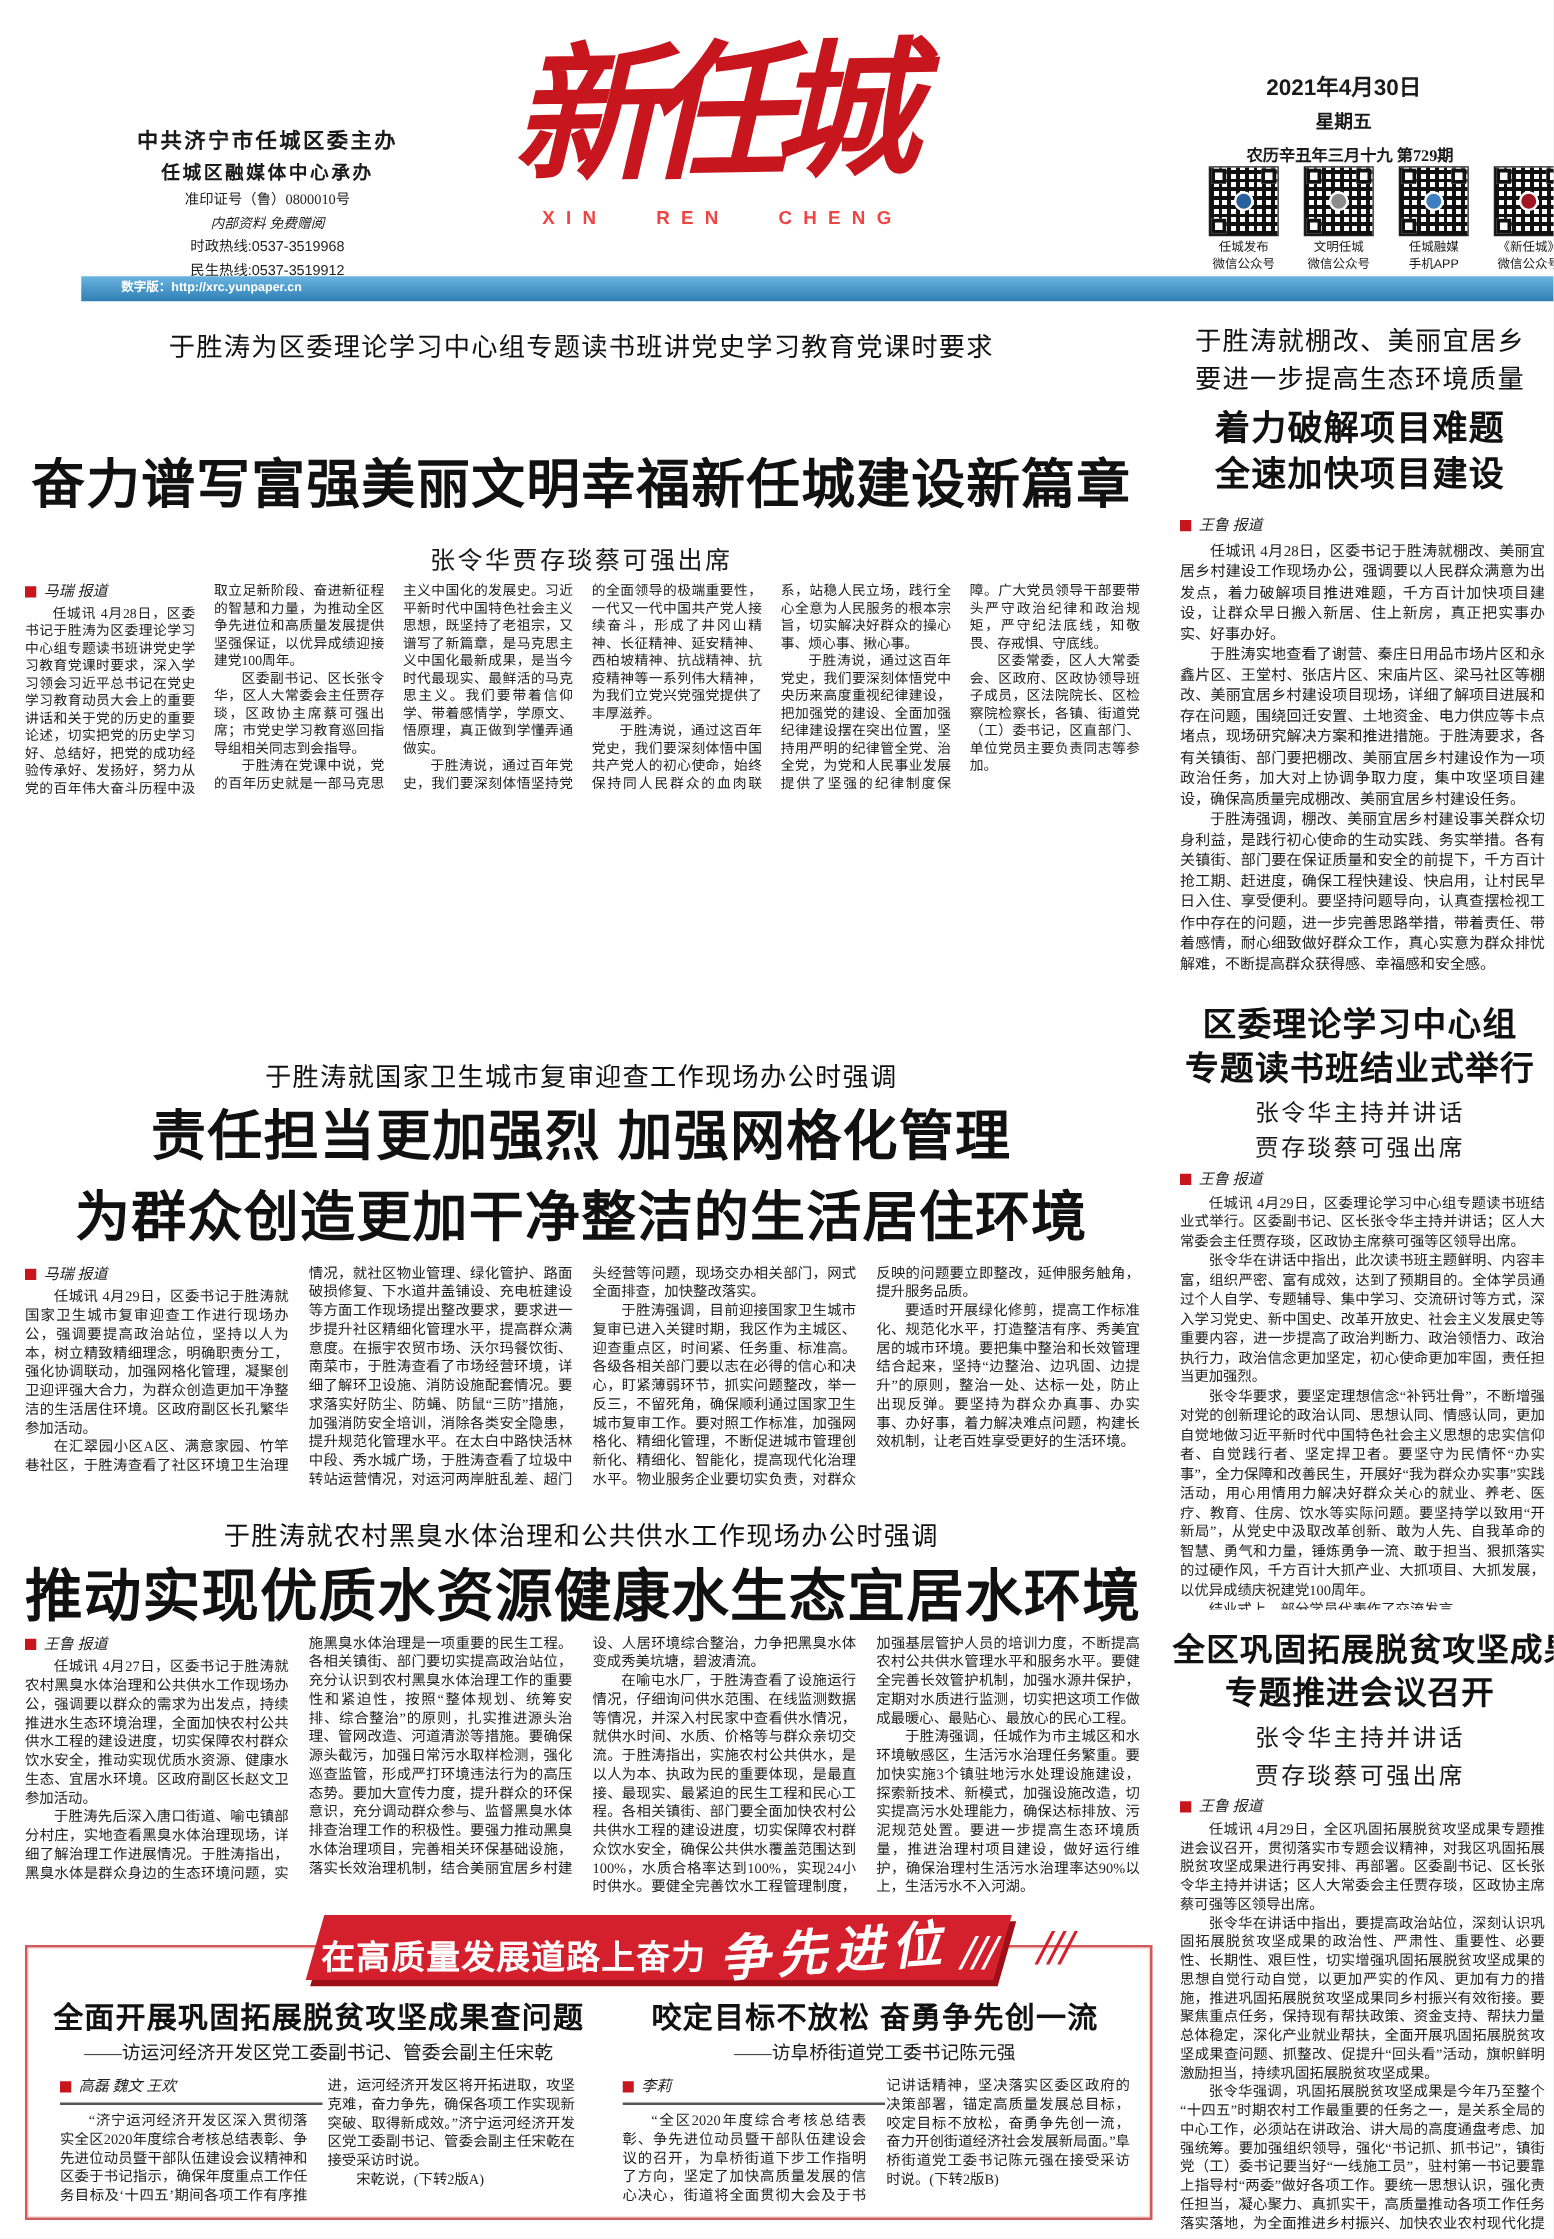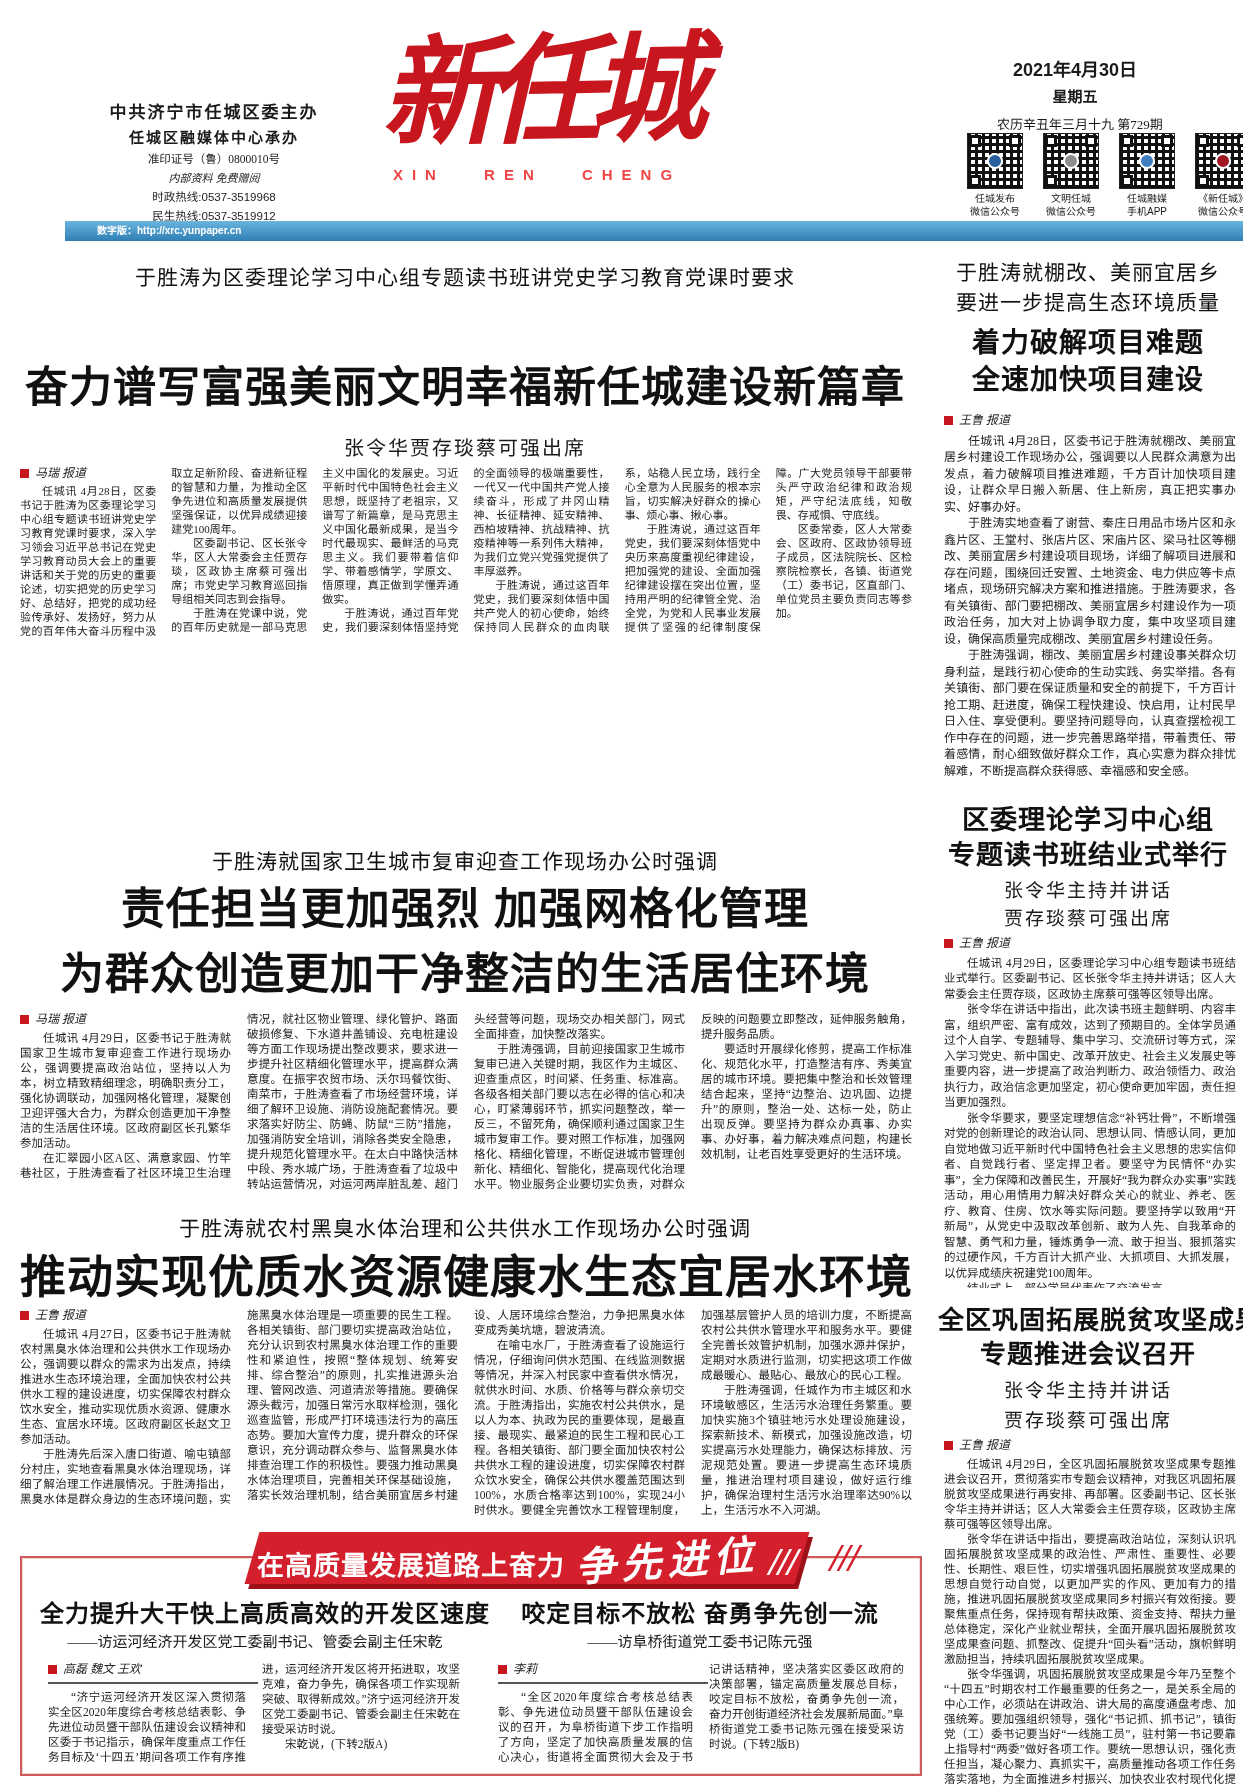--- a/index.html
+++ b/index.html
@@ -59,30 +59,30 @@
 
   <div class="s ctr sans" style="left:78px;top:98px;width:272px;">
     <div class="mh-org">中共济宁市任城区委主办</div>
     <div class="mh-und">任城区融媒体中心承办</div>
     <div class="mh-sm" style="font-family:'Liberation Serif',serif;">准印证号（鲁）0800010号</div>
     <div class="mh-it">内部资料  免费赠阅</div>
     <div class="mh-sm">时政热线:0537-3519968</div>
     <div class="mh-sm">民生热线:0537-3519912</div>
   </div>
 
-  <div class="s ctr" style="left:352px;top:34px;width:370px;">
+  <div class="s ctr" style="left:352px;top:34px;width:370px;text-align:right;">
     <div class="paper-title">新任城</div>
     <div class="pinyin sans" style="margin-top:14px;">XIN REN CHENG</div>
   </div>
 
   <div class="s ctr sans" style="left:955px;top:55px;width:240px;">
     <div class="mh-date">2021年4月30日</div>
     <div class="mh-week">星期五</div>
   </div>
-  <div class="s ctr" style="left:930px;top:108px;width:300px;">
+  <div class="s ctr" style="left:930px;top:108px;width:300px;font-weight:bold;">
     <div class="mh-lunar">农历辛丑年三月十九  第729期</div>
   </div>
 
   <div class="s qr-row sans" style="left:964px;top:133px;align-items:center;">
     <div class="qr-cell">
       <div class="qr">
           <i></i>
           <i></i>
           <i></i>
           <b style="background:#2a5f9e;"></b>
@@ -238,21 +238,21 @@
 
   <div class="s banner" style="left:252px;top:1532px;width:550px;height:52px;">
     <div class="banner-in">
       <span class="banner-pre sans">在高质量发展道路上奋力</span>
       <span class="banner-script">争先进位</span>
       <span class="slashes white">///</span>
     </div>
   </div>
   <div class="s slashes" style="left:830px;top:1534px;">///</div>
 
-  <div class="s ctr hl sans" style="left:40px;top:1594px;width:430px;font-size:24px;">全力提升大干快上高质高效的开发区速度</div>
+  <div class="s ctr hl sans" style="left:40px;top:1594px;width:430px;font-size:24px;">全面开展巩固拓展脱贫攻坚成果查问题</div>
   <div class="s ctr" style="left:40px;top:1630px;width:430px;font-size:15px;">——访运河经济开发区党工委副书记、管委会副主任宋乾</div>
   <div class="s body-cols" style="left:48px;top:1662px;width:412px;height:104px;columns:2;column-gap:16px;font-size:11.5px;line-height:15px;">
     <div class="byline rule-byline">
       <span class="bsq"></span>
       <span>高磊 魏文 王欢</span>
     </div>
     <div>
         <p>“济宁运河经济开发区深入贯彻落实全区2020年度综合考核总结表彰、争先进位动员暨干部队伍建设会议精神和区委于书记指示，确保年度重点工作任务目标及‘十四五’期间各项工作有序推进，运河经济开发区将开拓进取，攻坚克难，奋力争先，确保各项工作实现新突破、取得新成效。”济宁运河经济开发区党工委副书记、管委会副主任宋乾在接受采访时说。</p>
         <p>宋乾说，(下转2版A)</p>
       </div>

